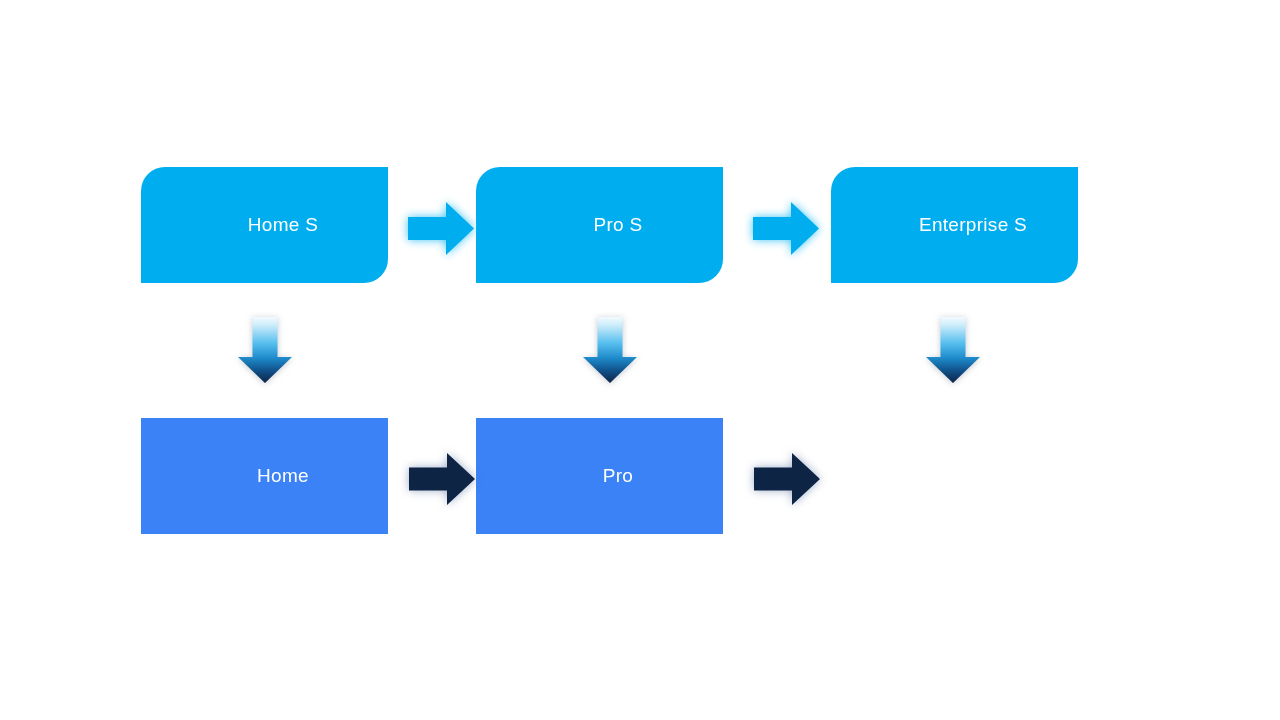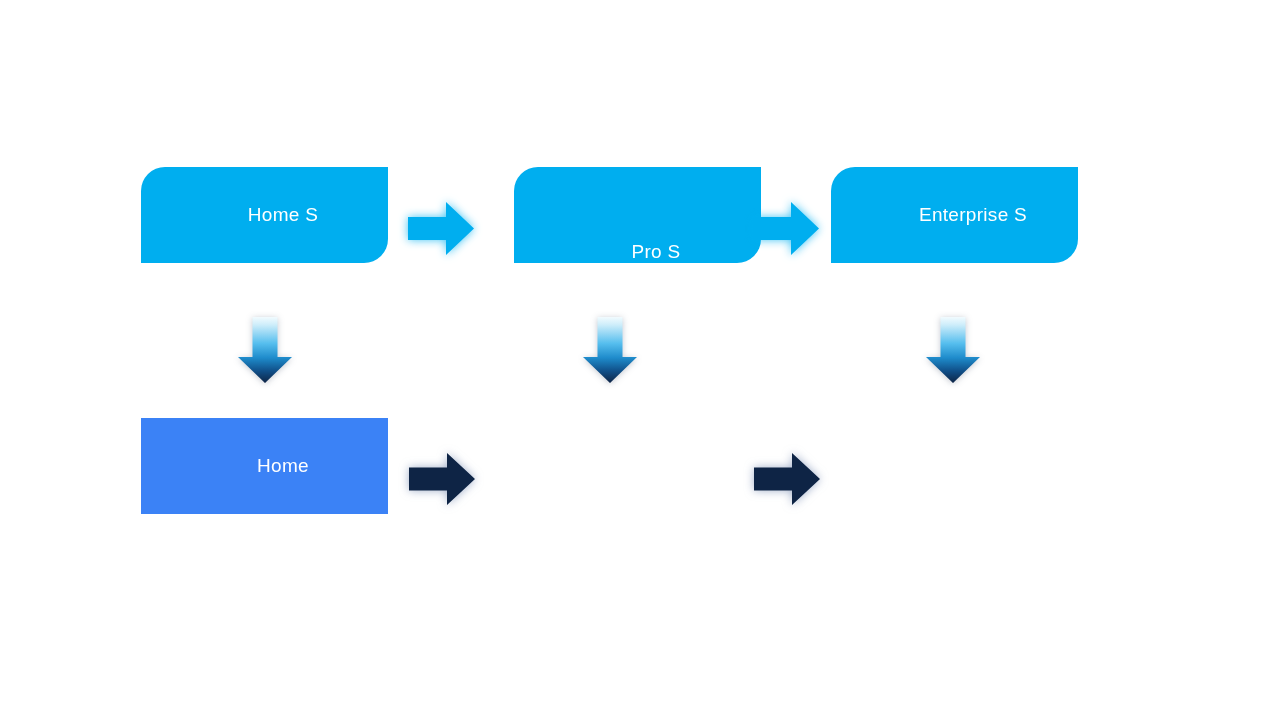--- a/index.html
+++ b/index.html
@@ -9,21 +9,21 @@
     position: relative;
     width: 1280px;
     height: 720px;
     background: #ffffff;
     overflow: hidden;
   }
 
   .stage-box {
     position: absolute;
     width: 247px;
-    height: 96px;
+    height: 116px;
     display: flex;
     align-items: center;
     justify-content: center;
     color: #ffffff;
     font-size: 19px;
     letter-spacing: 0.3px;
     box-sizing: border-box;
     padding-left: 37px;
   }
 
@@ -35,21 +35,21 @@
   }
 
   .box-dark {
     background: #3b82f6;
     border-radius: 0;
   }
 
   .top-y    { top: 167px; }
   .bottom-y { top: 418px; }
   .col-1 { left: 141px; }
-  .col-2 { left: 514px; align-items: flex-end; }
+  .col-2 { left: 476px; }
   .col-3 { left: 831px; }
 
   .arrow { position: absolute; }
 
   .arrow-right-light svg { filter: drop-shadow(0 0 5px rgba(0, 176, 240, 0.75)); }
   .arrow-right-dark  svg { filter: drop-shadow(0 0 5px rgba(96, 120, 165, 0.60)); }
   .arrow-down svg        { filter: drop-shadow(0 1px 3px rgba(14, 36, 69, 0.25)); }
 
   .arrow svg { display: block; }
 </style>
@@ -104,20 +104,23 @@
   </div>
   <div class="arrow arrow-down" style="left:926px; top:317px;">
     <svg width="54" height="66" viewBox="0 0 54 66">
       <path d="M14.5,0 L39.5,0 L39.5,40 L54,40 L27,66 L0,40 L14.5,40 Z" fill="url(#downGrad)"></path>
     </svg>
   </div>
 
   <div class="stage-box box-dark bottom-y col-1">
     <span class="label">Home</span>
   </div>
+  <div class="stage-box box-dark bottom-y col-2">
+    <span class="label">Pro</span>
+  </div>
 
   <div class="arrow arrow-right-dark" style="left:409px; top:453px;">
     <svg width="66" height="52" viewBox="0 0 66 52">
       <path d="M0,14.5 L38,14.5 L38,0 L66,26 L38,52 L38,37.5 L0,37.5 Z" fill="#0E2445"></path>
     </svg>
   </div>
   <div class="arrow arrow-right-dark" style="left:754px; top:453px;">
     <svg width="66" height="52" viewBox="0 0 66 52">
       <path d="M0,14.5 L38,14.5 L38,0 L66,26 L38,52 L38,37.5 L0,37.5 Z" fill="#0E2445"></path>
     </svg>

